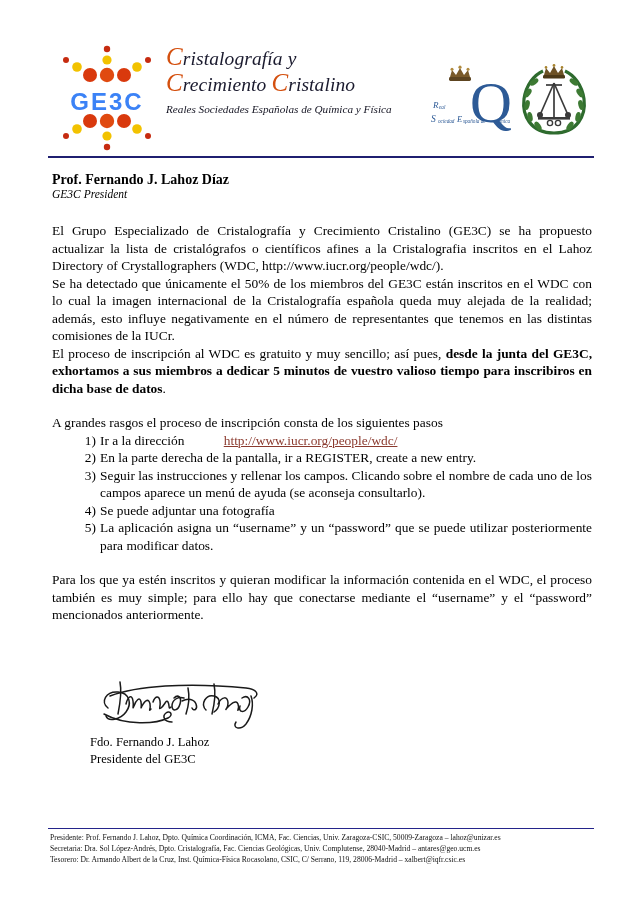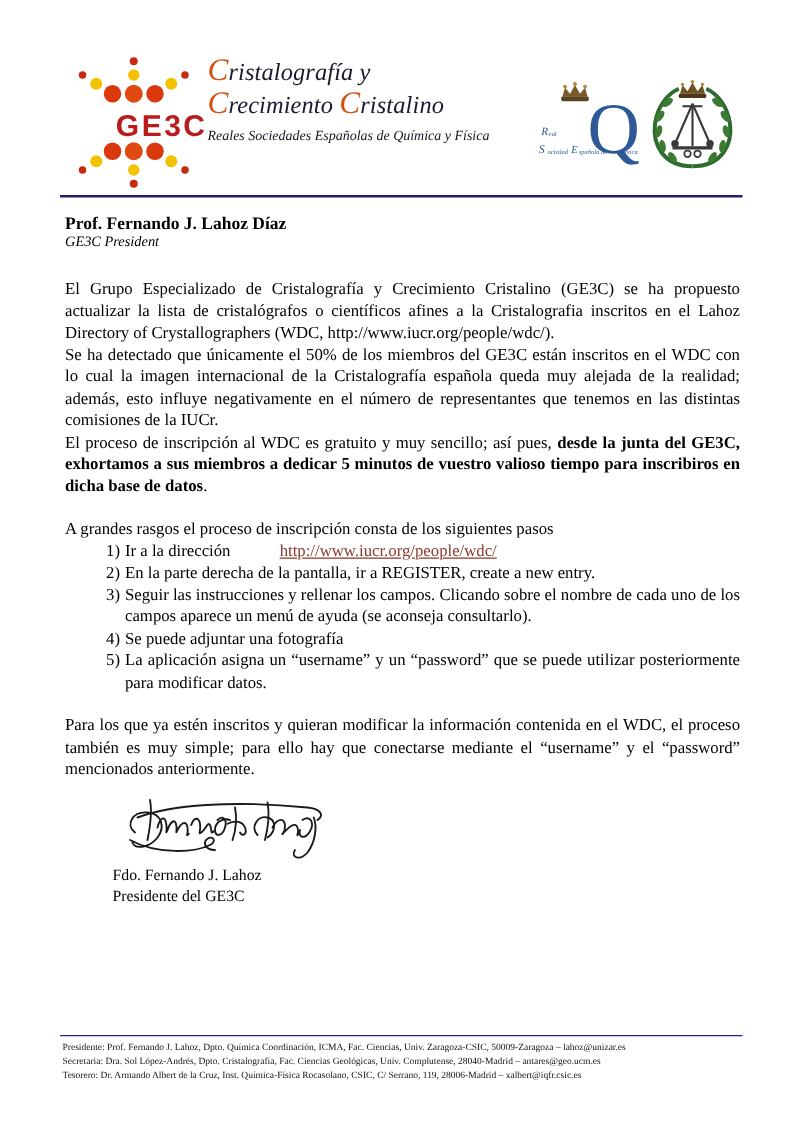--- a/index.html
+++ b/index.html
@@ -138,21 +138,21 @@
   }
   a.link {
     color: #8b3a2e;
     text-decoration: underline;
     padding-left: 36px;
   }
 
   
   .sig-area {
     position: absolute;
-    left: 90px; top: 632px;
+    left: 90px; top: 674px;
     width: 300px;
   }
   .sig-svg { display:block; margin-left: 6px; }
   .sig-text {
     margin-top: 2px;
     margin-left: 0px;
     font-size: 12.6px;
     line-height: 16.5px;
   }
 
@@ -201,23 +201,23 @@
         <circle cx="59" cy="77" r="7.2" fill="#e04a10"></circle>
 
         <circle cx="18" cy="92" r="3.0" fill="#c62b10"></circle>
         <circle cx="29" cy="85" r="4.8" fill="#f2c200"></circle>
         <circle cx="42" cy="77" r="7.0" fill="#d9390d"></circle>
 
         <circle cx="100" cy="92" r="3.0" fill="#c62b10"></circle>
         <circle cx="89" cy="85" r="4.8" fill="#f2c200"></circle>
         <circle cx="76" cy="77" r="7.0" fill="#d9390d"></circle>
       </svg>
-      <div style="position:absolute;left:0;top:44px;width:118px;text-align:right;
+      <div style="position:absolute;left:0;top:44px;width:118px;text-align:center;
                   font-family:'Liberation Sans',sans-serif;font-weight:bold;
-                  font-size:24px;letter-spacing:2px;color:#b91c1c;">GE3C</div>
+                  font-size:24px;letter-spacing:2px;color:#3b82f6;">GE3C</div>
     </div>
 
     <div class="masthead">
       <div class="mast-line">
         <span class="cap">C</span><span>ristalografía y</span>
       </div>
       <div class="mast-line">
         <span class="cap">C</span><span>recimiento </span><span class="cap">C</span><span>ristalino</span>
       </div>
       <div class="mast-sub">Reales Sociedades Españolas de Química y Física</div>

